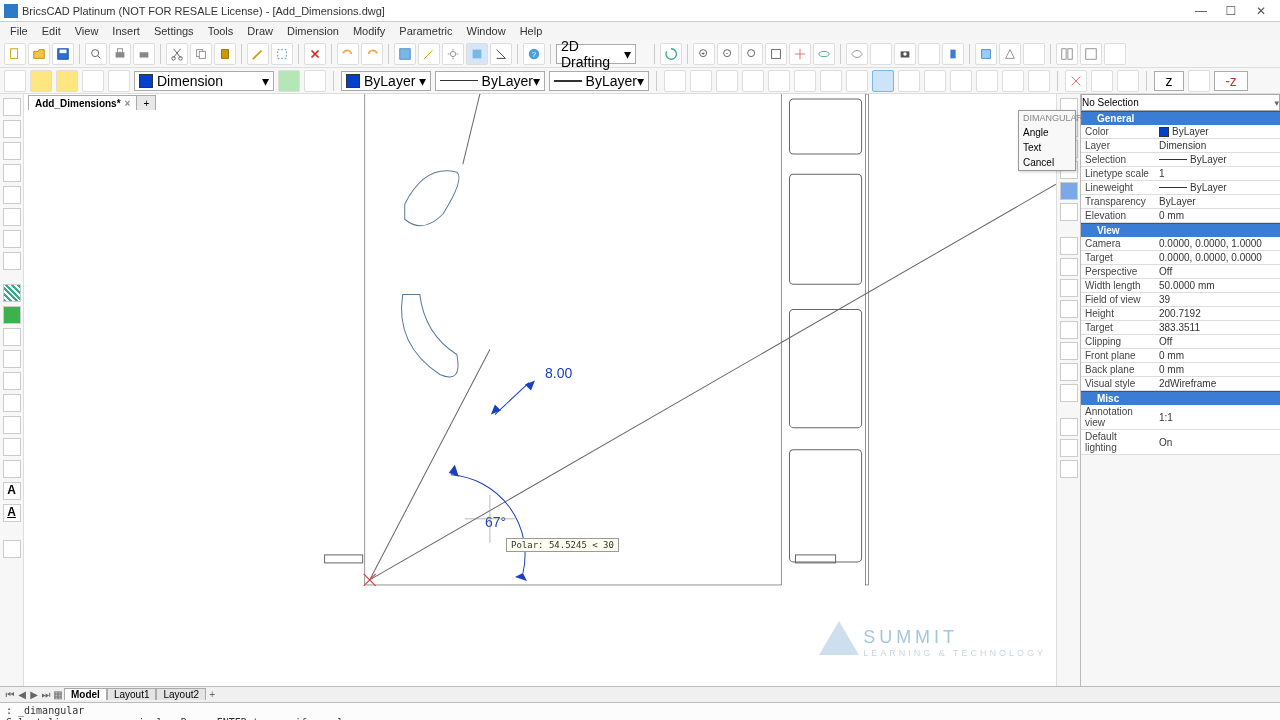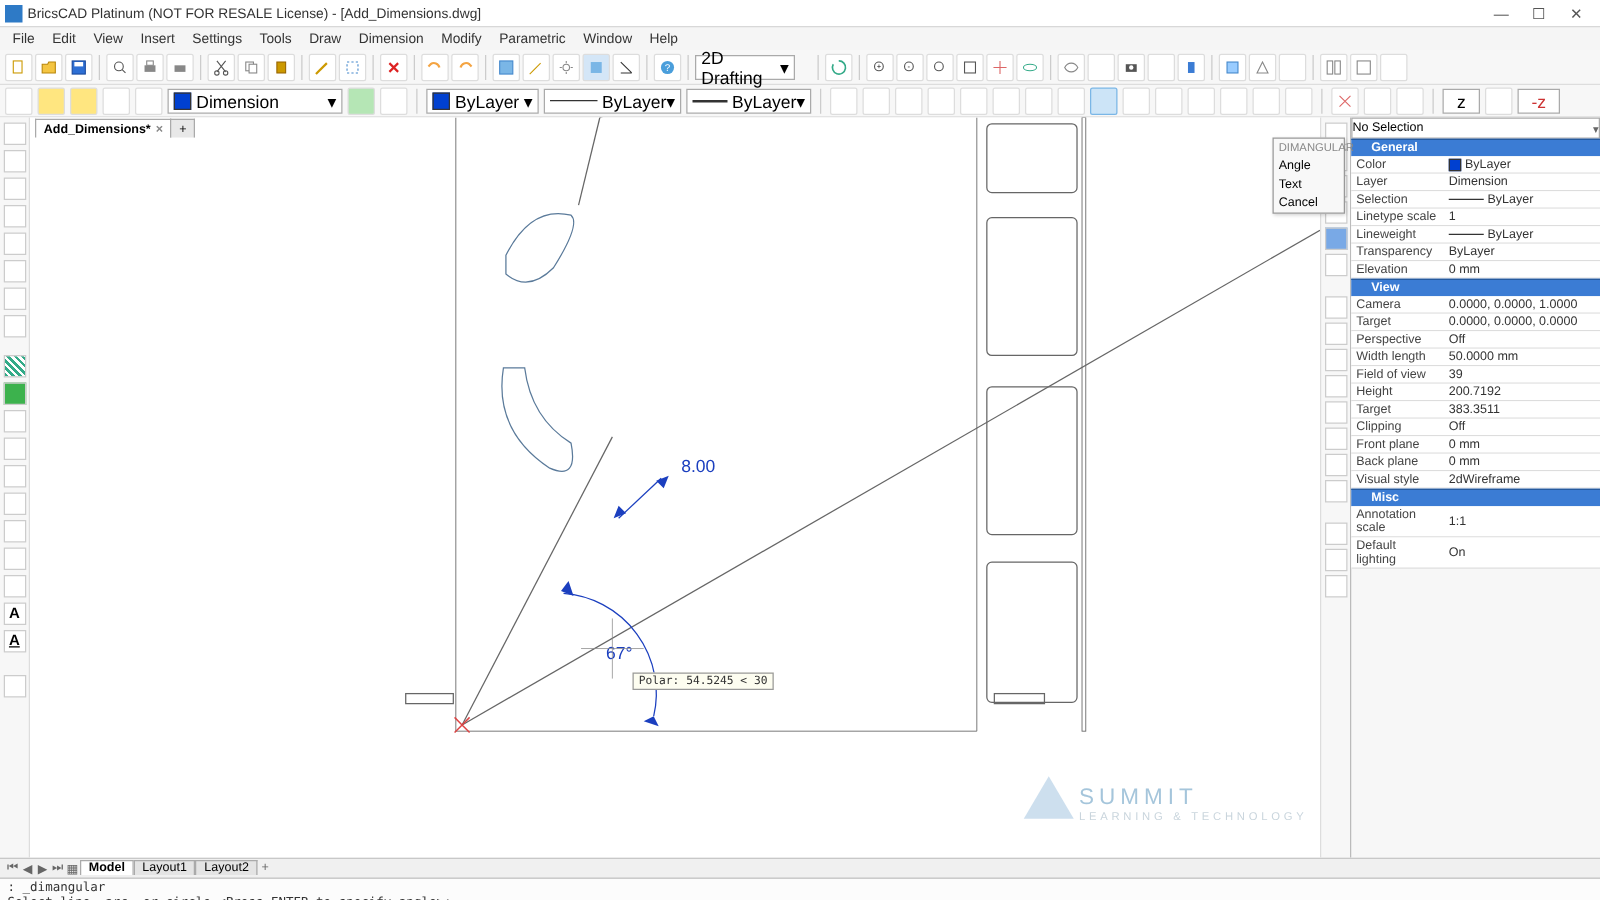--- a/index.html
+++ b/index.html
@@ -592,21 +592,21 @@
         <div class="row">
           <div class="k">Visual style</div>
           <div class="v">
             <span>2dWireframe</span>
           </div>
         </div>
       </div>
     <div class="sect">Misc</div>
     <div id="props-misc">
         <div class="row">
-          <div class="k">Annotation scale</div>
+          <div class="k">Annotation view</div>
           <div class="v">
             <span>1:1</span>
           </div>
         </div>
         <div class="row">
           <div class="k">Default lighting</div>
           <div class="v">
             <span>On</span>
           </div>
         </div>

